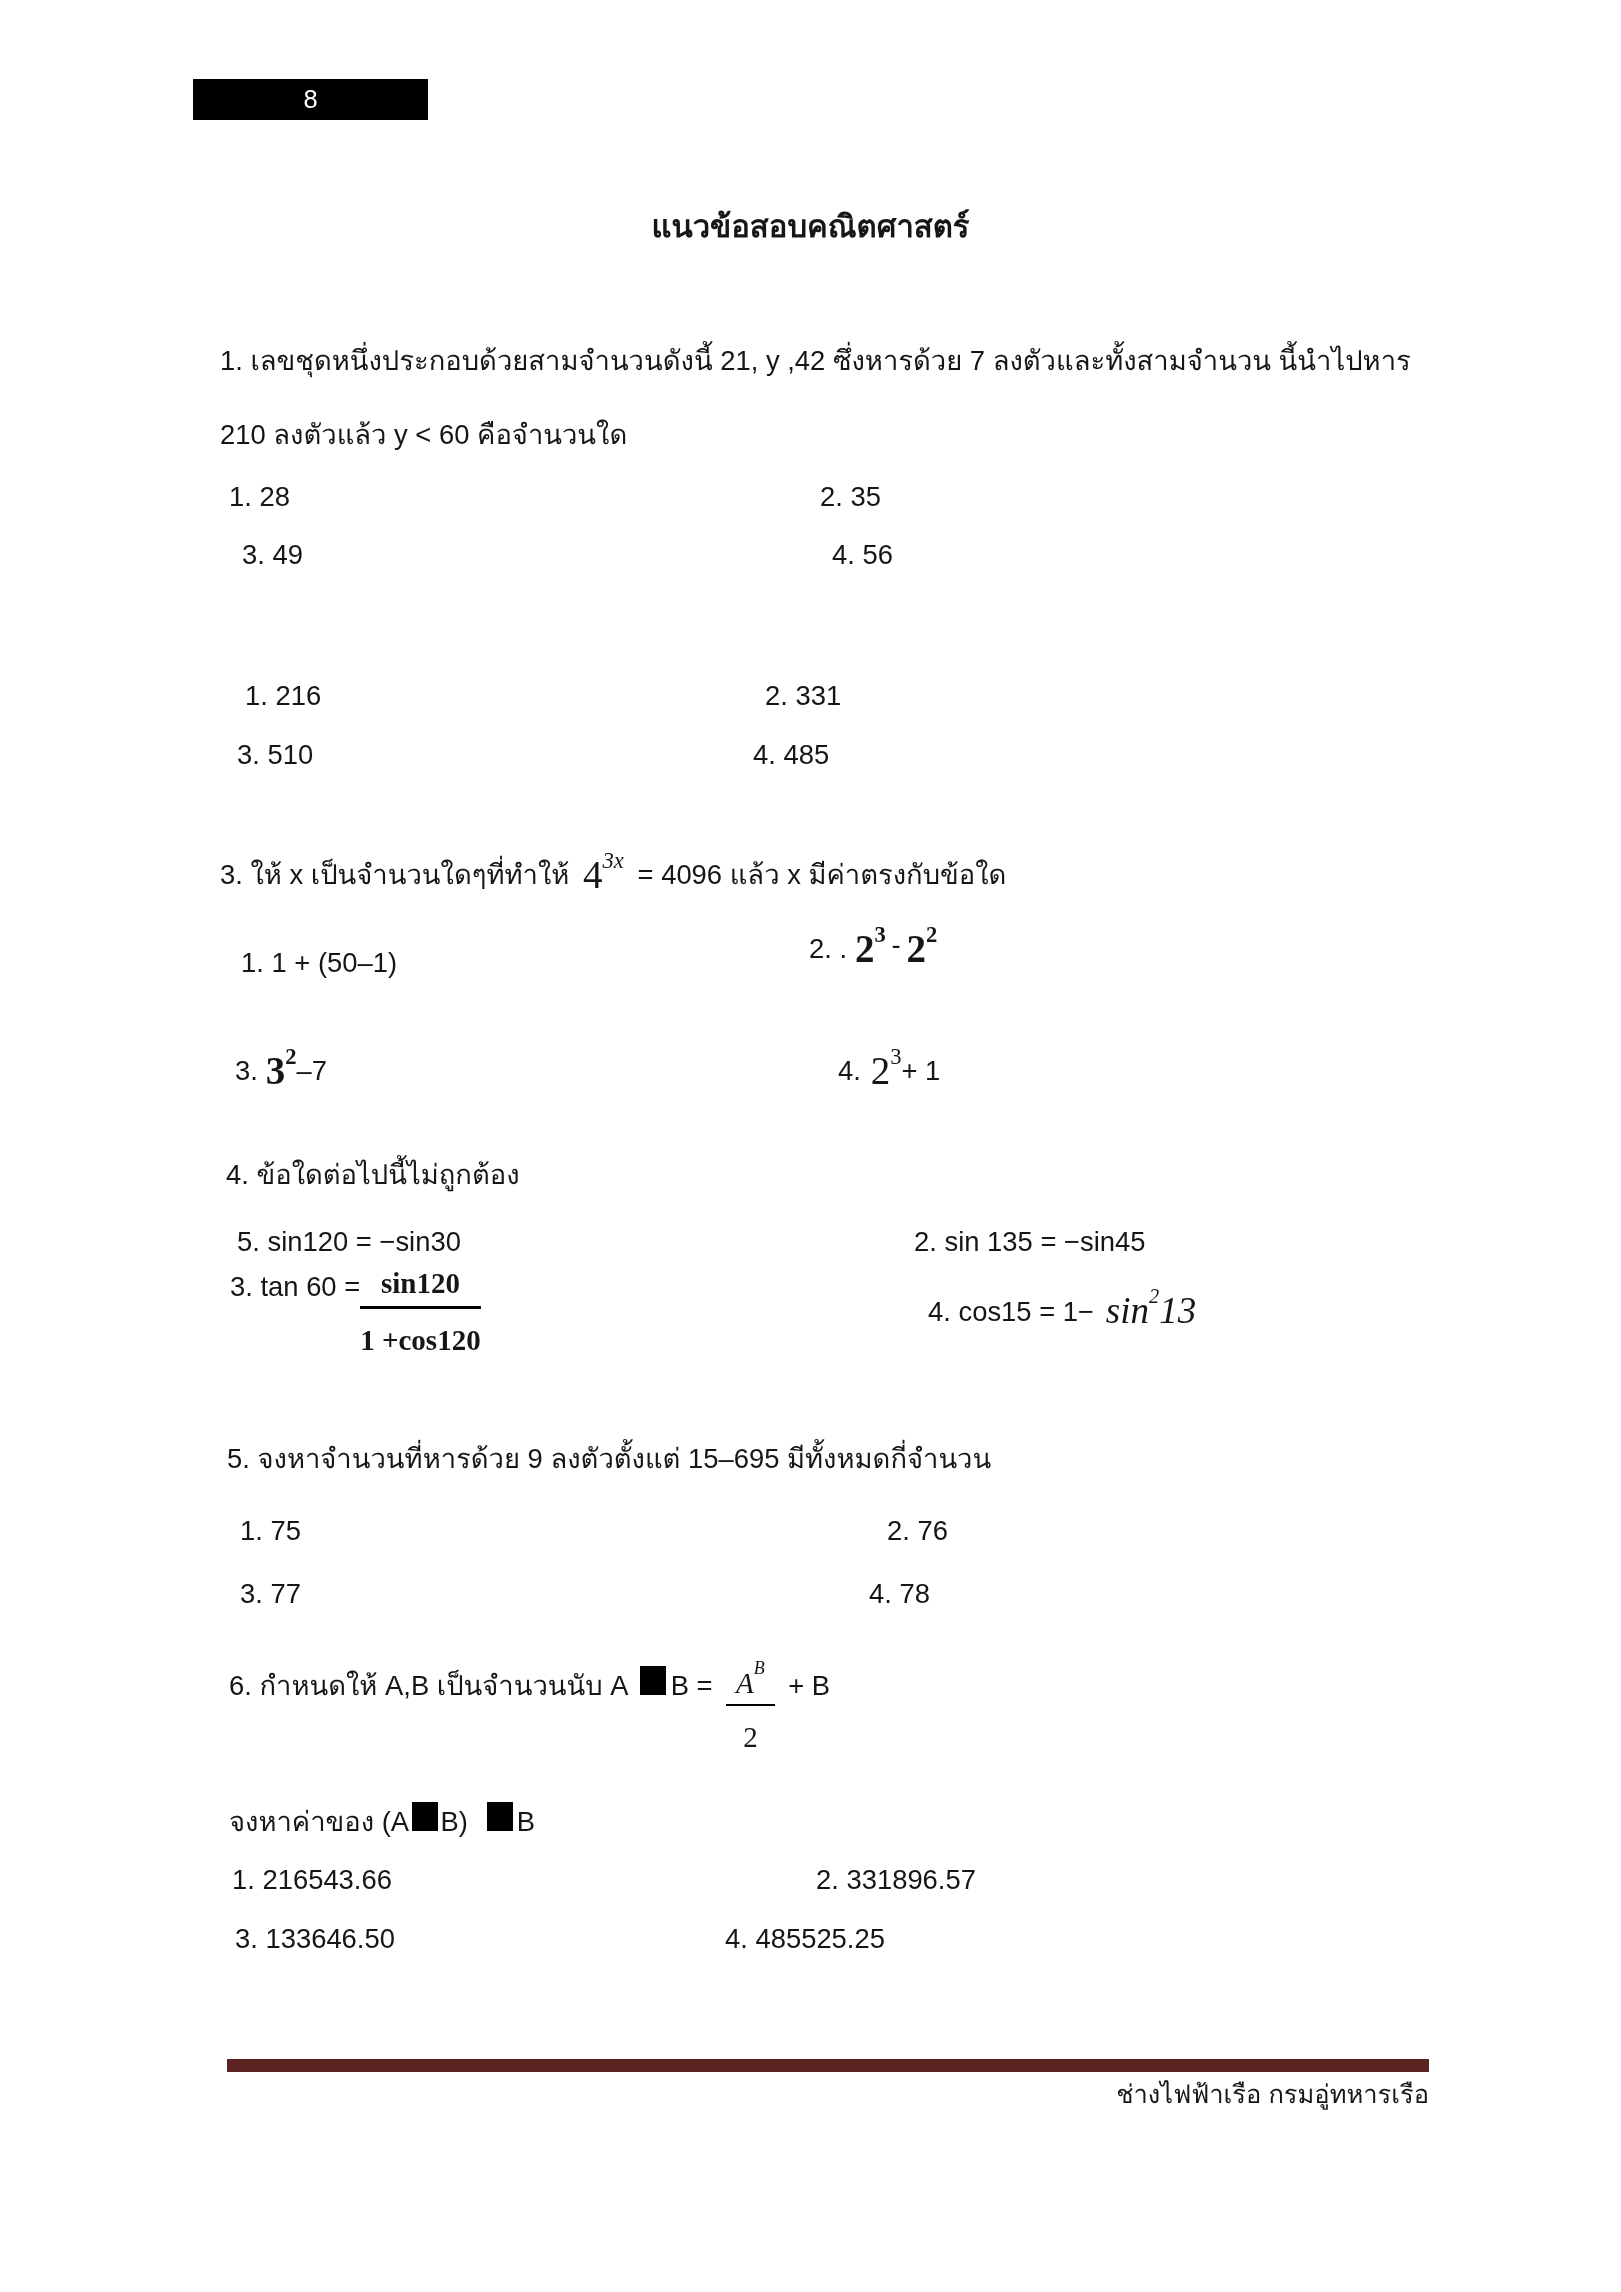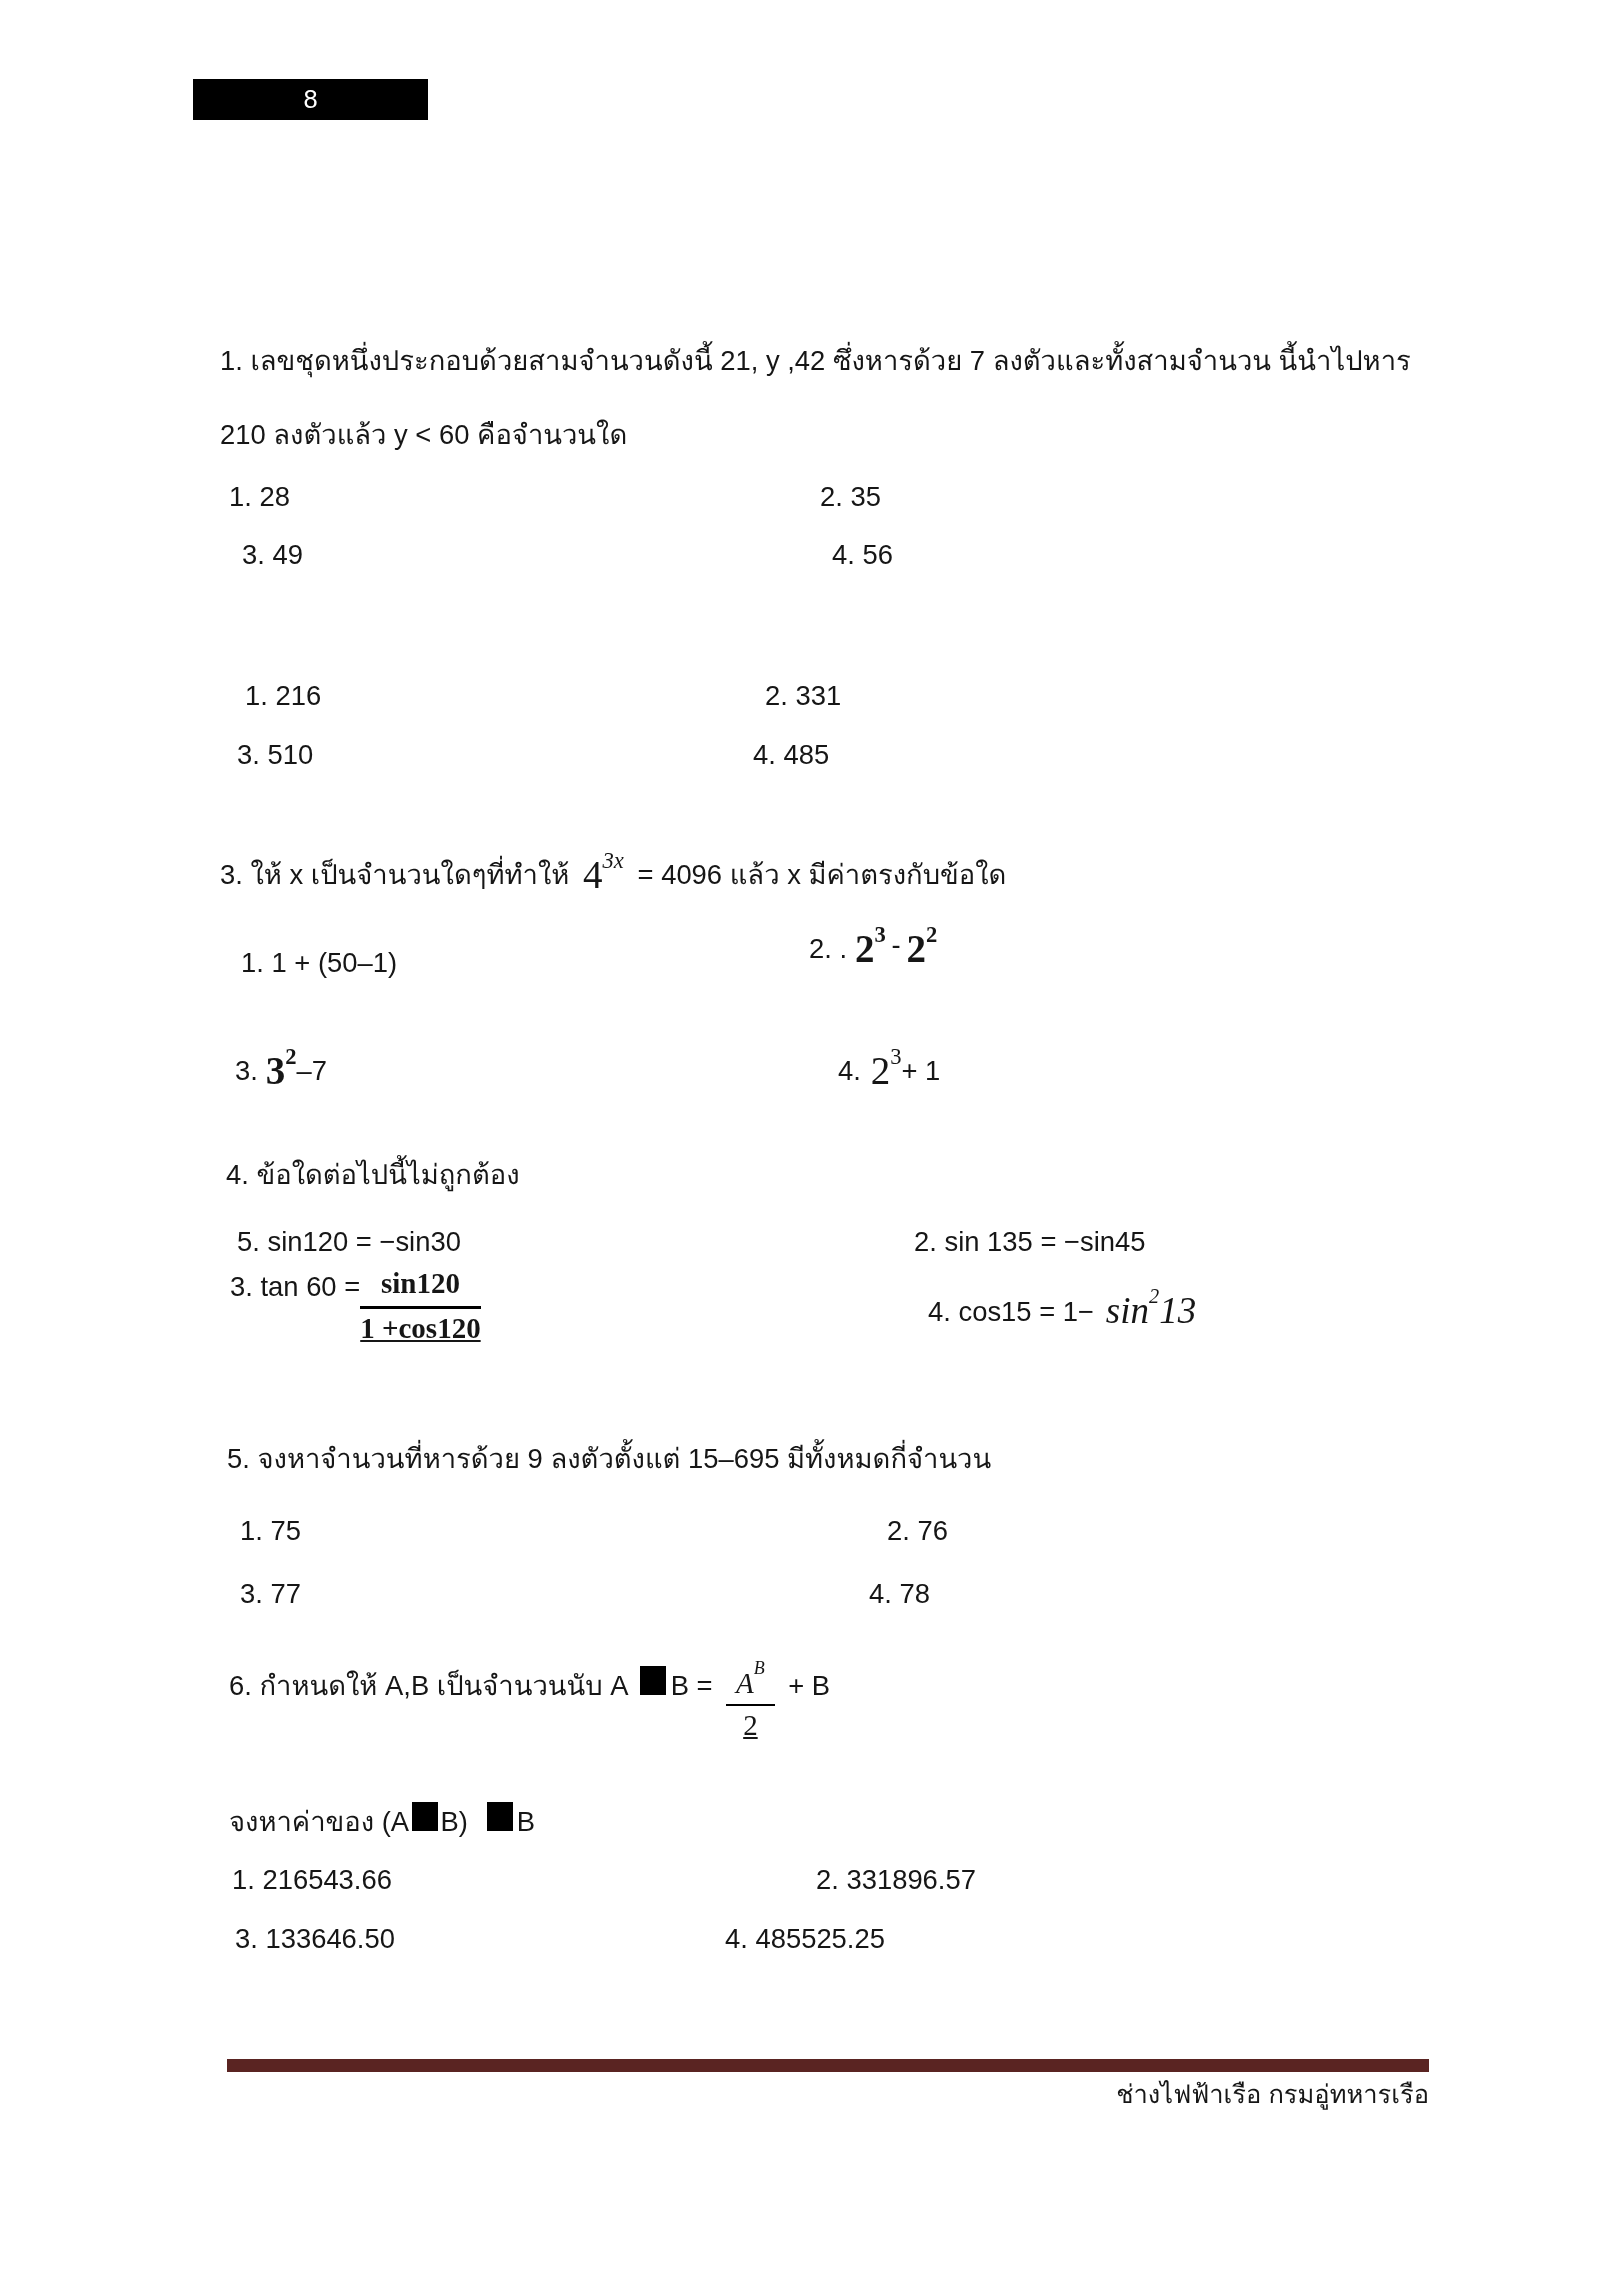--- a/index.html
+++ b/index.html
@@ -28,21 +28,21 @@
   .mexp { font-family:"Liberation Serif","DejaVu Serif",serif; font-size:39px; line-height:1; }
   .mexp.bold { font-weight:bold; }
   .mexp sup { font-size:0.58em; position:relative; top:-0.25em; font-style:italic; }
   .mexp.upsup sup { font-style:normal; }
   .mmid { font-size:27.4px; margin:0 5.9px; }
 
   .fraction { display:inline-block; text-align:center; vertical-align:middle;
               font-family:"Liberation Serif","DejaVu Serif",serif; }
   .fraction .num, .fraction .den { display:block; }
   .fraction .num { border-bottom:3.9px solid #000; padding:0 11.8px 5.9px; }
-  .fraction .den { padding-top:3px;text-decoration:underline; }
+  .fraction .den { padding-top:15px; }
   .frac-bold { font-weight:bold; font-size:29px; }
   .q6frac { font-size:29px; }
   .q6frac .num { border-bottom:2.9px solid #000; padding:0 9.8px 3.9px; }
   .q6frac .it, .it { font-style:italic; }
   .q6frac sup { font-size:0.62em; position:relative; top:-0.45em; font-style:italic; }
 
   .sin-expr { font-family:"Liberation Serif","DejaVu Serif",serif; font-style:italic;
               font-size:37px; line-height:1; }
   .sin-expr sup { font-size:0.55em; position:relative; top:-0.35em; }
 
@@ -55,20 +55,21 @@
 </style>
 </head>
 <body>
 
 <div class="page">
 
   <div class="pagenum-box">
     <span>8</span>
   </div>
 
+  <div class="title">แนวข้อสอบคณิตศาสตร์</div>
 
   <div class="t abs" style="left:220px;top:341px">1. เลขชุดหนึ่งประกอบด้วยสามจำนวนดังนี้ 21, y ,42 ซึ่งหารด้วย 7 ลงตัวและทั้งสามจำนวน นี้นำไปหาร</div>
   <div class="t abs" style="left:220px;top:415px">210 ลงตัวแล้ว y &lt; 60 คือจำนวนใด</div>
   <div class="t abs" style="left:229px;top:477px">1. 28</div>
   <div class="t abs" style="left:820px;top:477px">2. 35</div>
   <div class="t abs" style="left:242px;top:535px">3. 49</div>
   <div class="t abs" style="left:832px;top:535px">4. 56</div>
 
   <div class="t abs" style="left:245px;top:676px">1. 216</div>
   <div class="t abs" style="left:765px;top:676px">2. 331</div>

